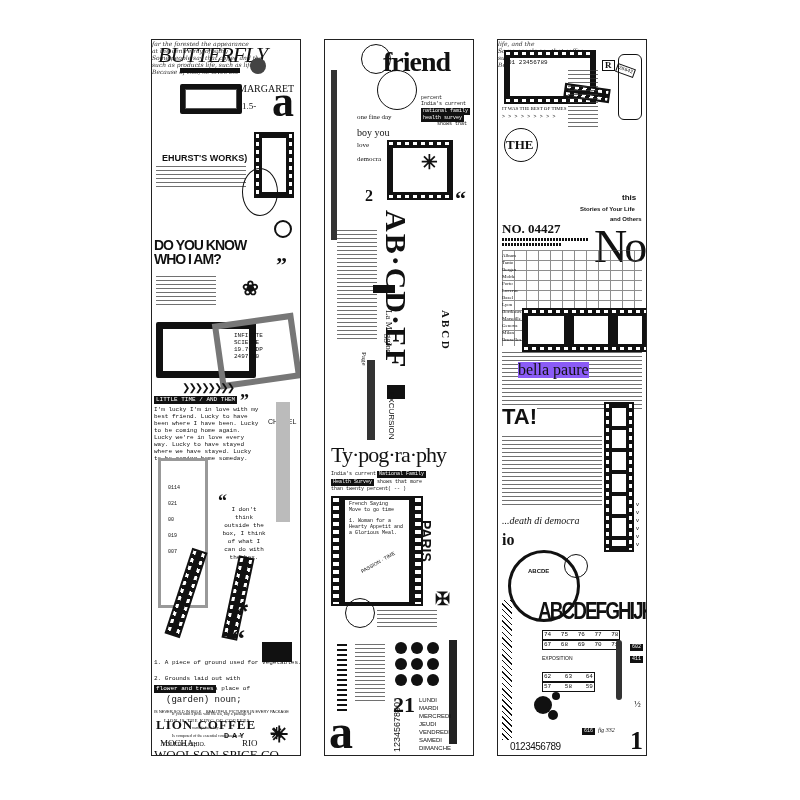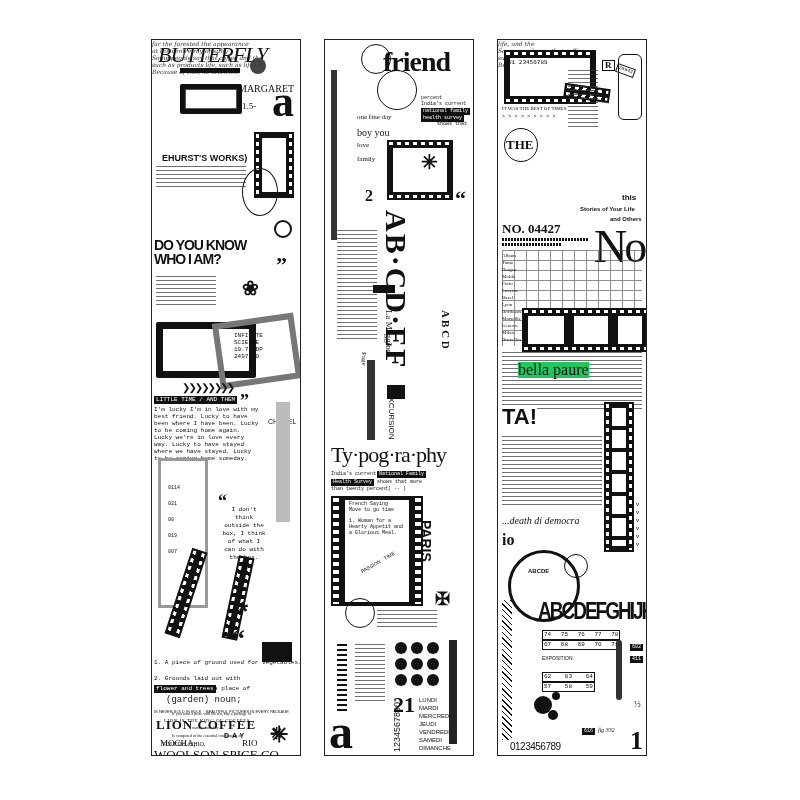--- a/index.html
+++ b/index.html
@@ -170,21 +170,21 @@
 
   <div class="el mono" style="left:96px;top:56px;font-size:5px;">percent</div>
   <div class="el mono" style="left:96px;top:62px;font-size:5px;">India's current</div>
   <div class="el mono inv" style="left:96px;top:68px;font-size:5px;">national family</div>
   <div class="el mono inv" style="left:96px;top:75px;font-size:5px;">health survey</div>
   <div class="el mono" style="left:112px;top:82px;font-size:5px;">shows that</div>
 
   <div class="el serif" style="left:32px;top:74px;font-size:7px;">one fine day</div>
   <div class="el serif" style="left:32px;top:88px;font-size:10px;">boy you</div>
   <div class="el serif" style="left:32px;top:102px;font-size:7px;">love</div>
-  <div class="el serif" style="left:32px;top:116px;font-size:7px;">family</div>
+  <div class="el serif" style="left:32px;top:116px;font-size:7px;">democra</div>
 
   <div class="film film-h" style="left:62px;top:100px;width:66px;height:60px;">
     <div class="holes-a"></div>
       <div class="holes-b"></div>
       <div class="window"></div>
   </div>
   <div class="el sans bold" style="left:96px;top:112px;font-size:20px;">✳</div>
 
   <div class="el serif bold" style="left:40px;top:148px;font-size:16px;">2</div>
   <div class="el serif bold" style="left:130px;top:148px;font-size:22px;">“</div>
@@ -297,21 +297,21 @@
 
   <div class="film film-h" style="left:24px;top:268px;width:126px;height:44px;">
     <div class="holes-a"></div>
       <div class="holes-b"></div>
     <div class="window" style="left:6px;right:auto;width:36px;"></div>
     <div class="window" style="left:52px;right:auto;width:34px;"></div>
     <div class="window" style="left:96px;right:6px;"></div>
   </div>
 
   <div class="lines" style="left:4px;top:312px;width:140px;height:60px;"></div>
-  <div class="el serif" style="left:20px;top:322px;font-size:16px;background:#22c55e;">bella paure</div>
+  <div class="el serif" style="left:20px;top:322px;font-size:16px;background:#8b5cf6;">bella paure</div>
 
   <div class="el sans bold" style="left:4px;top:366px;font-size:22px;background:#fff;">TA!</div>
   <div class="film film-v" style="left:106px;top:362px;width:30px;height:150px;">
     <div class="holes-a"></div>
       <div class="holes-b"></div>
     <div class="window" style="background:repeating-linear-gradient(to bottom,#fff 0 18px,#111 18px 22px);"></div>
   </div>
   <div class="el sans" style="left:138px;top:460px;font-size:6px;line-height:8px;white-space:normal;width:6px;">v v v v v v</div>
   <div class="lines" style="left:4px;top:396px;width:100px;height:70px;"></div>
 

